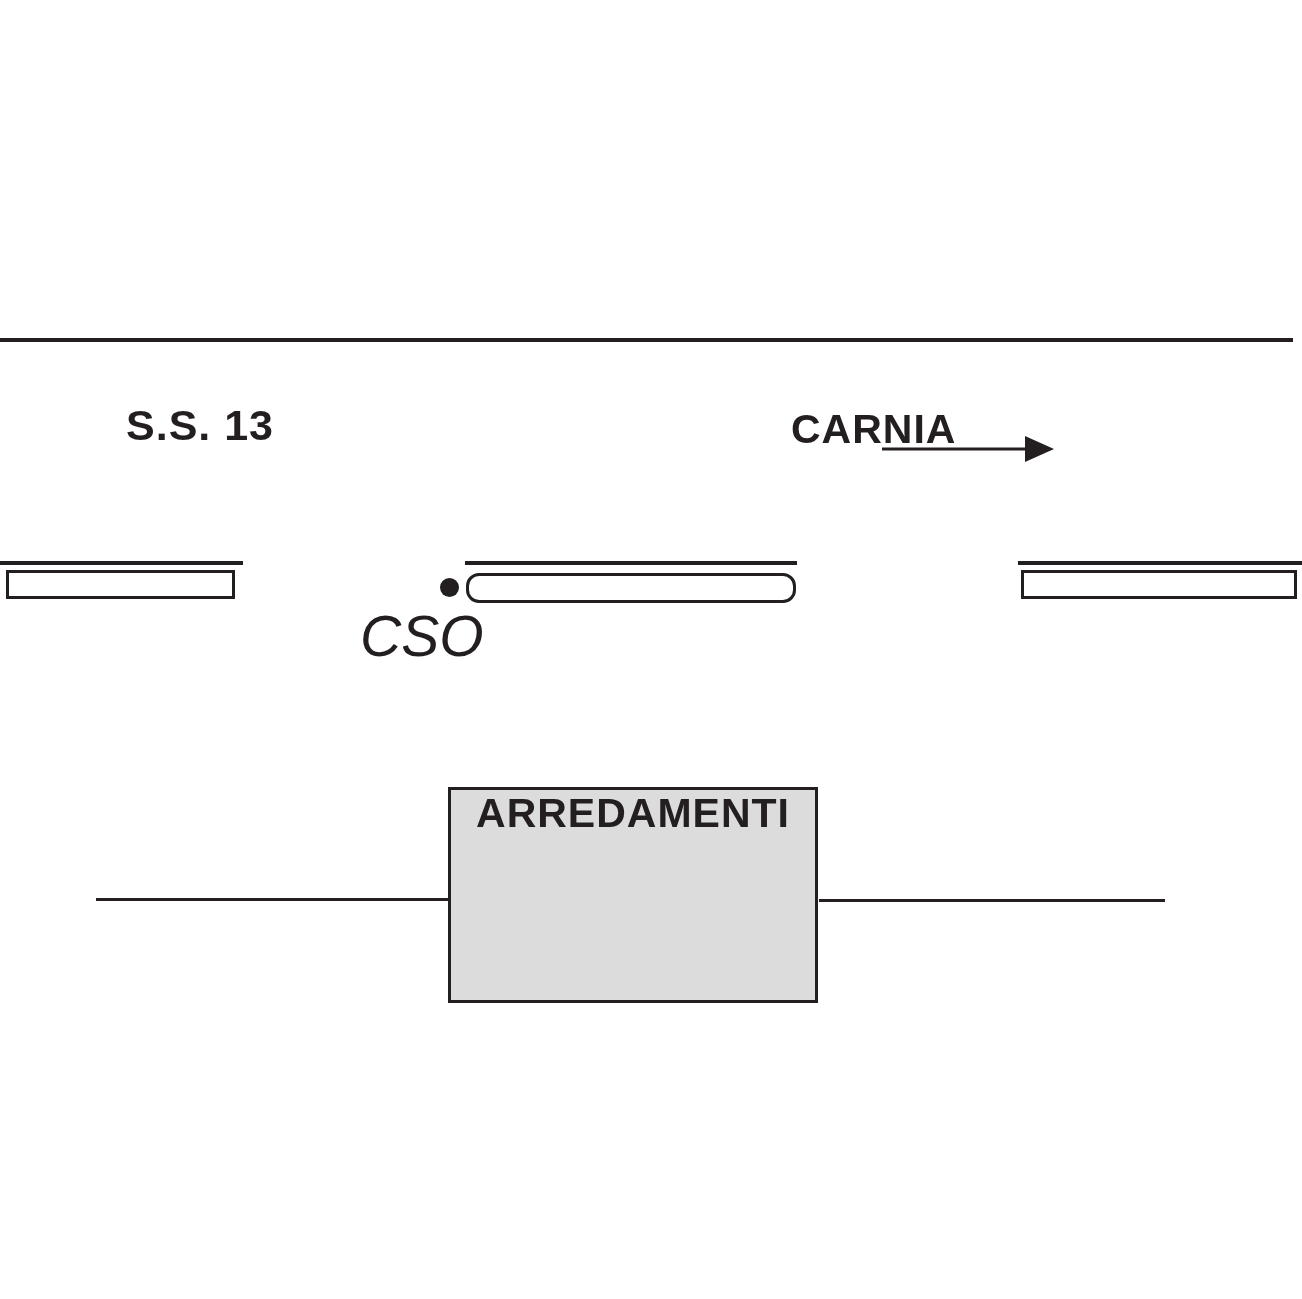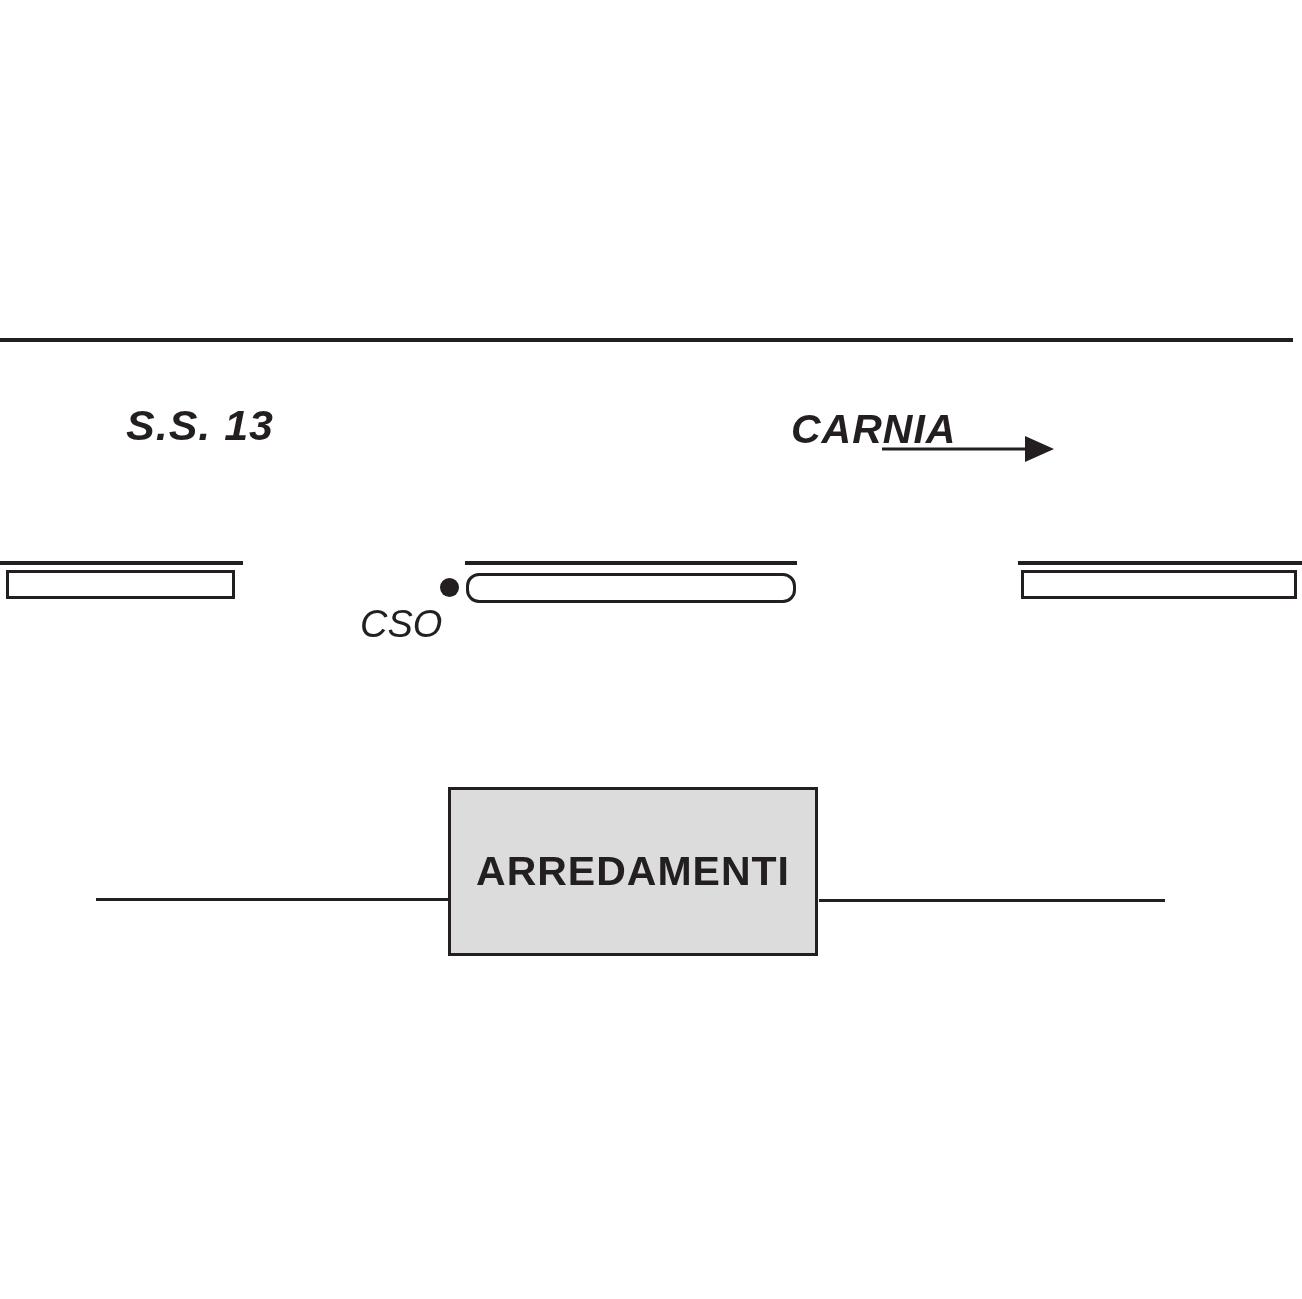--- a/index.html
+++ b/index.html
@@ -17,24 +17,24 @@
     overflow: hidden;
     font-family: "Liberation Sans", sans-serif;
     color: var(--ink);
   }
   .hline { position: absolute; background: var(--ink); }
 
   
   .main-road { left: 0; top: 338px; width: 1293px; height: 4px; }
 
   
-  .label { position: absolute; white-space: nowrap; font-style: italic; }
+  .label { position: absolute; white-space: nowrap; }
   .ss13 { left: 126px; top: 401px; font-size: 43px; font-weight: bold; letter-spacing: 1px; }
   .carnia { left: 791px; top: 406px; font-size: 41px; font-weight: bold; letter-spacing: 1px; }
-  .cso { left: 360px; top: 603px; font-size: 38px; font-style: italic; font-weight: normal; }
+  .cso { left: 360px; top: 603px; font-size: 57px; font-style: italic; font-weight: normal; }
 
   
   .arrow-svg { position: absolute; left: 880px; top: 434px; }
 
   
   .barrier-line { height: 4px; top: 561px; }
   .barrier-line.left  { left: 0;      width: 243px; }
   .barrier-line.mid   { left: 465px;  width: 332px; }
   .barrier-line.right { left: 1018px; width: 284px; }
 
@@ -58,25 +58,24 @@
 
   
   .side-road { height: 3px; }
   .side-road.left  { left: 96px;  top: 898px; width: 352px; }
   .side-road.right { left: 819px; top: 899px; width: 346px; }
 
   
   .building {
     position: absolute;
     left: 448px; top: 787px;
-    width: 370px; height: 169px;
+    width: 370px; height: 216px;
     background: var(--building-fill);
     border: 3px solid var(--ink);
     display: flex;
-    align-items: center;
     justify-content: center;
   }
   .building-name {
     font-size: 41px;
     font-weight: bold;
     letter-spacing: 1px;
   }
 </style>
 </head>
 <body>

